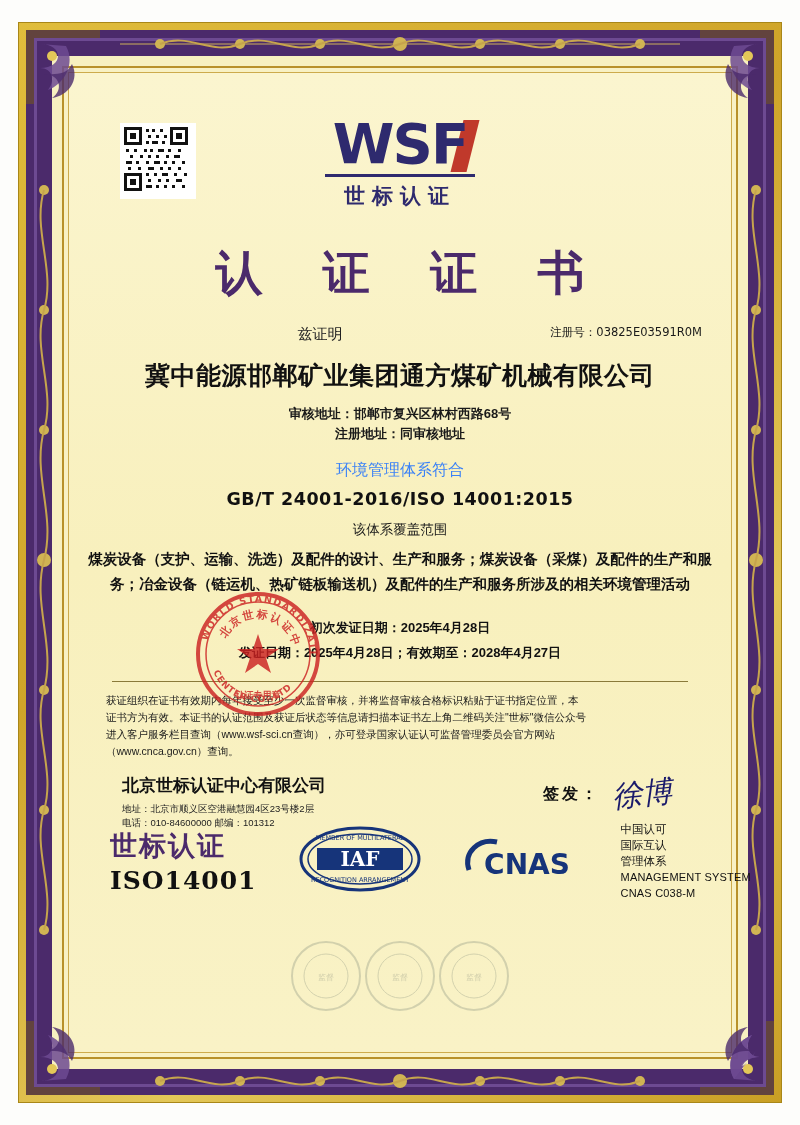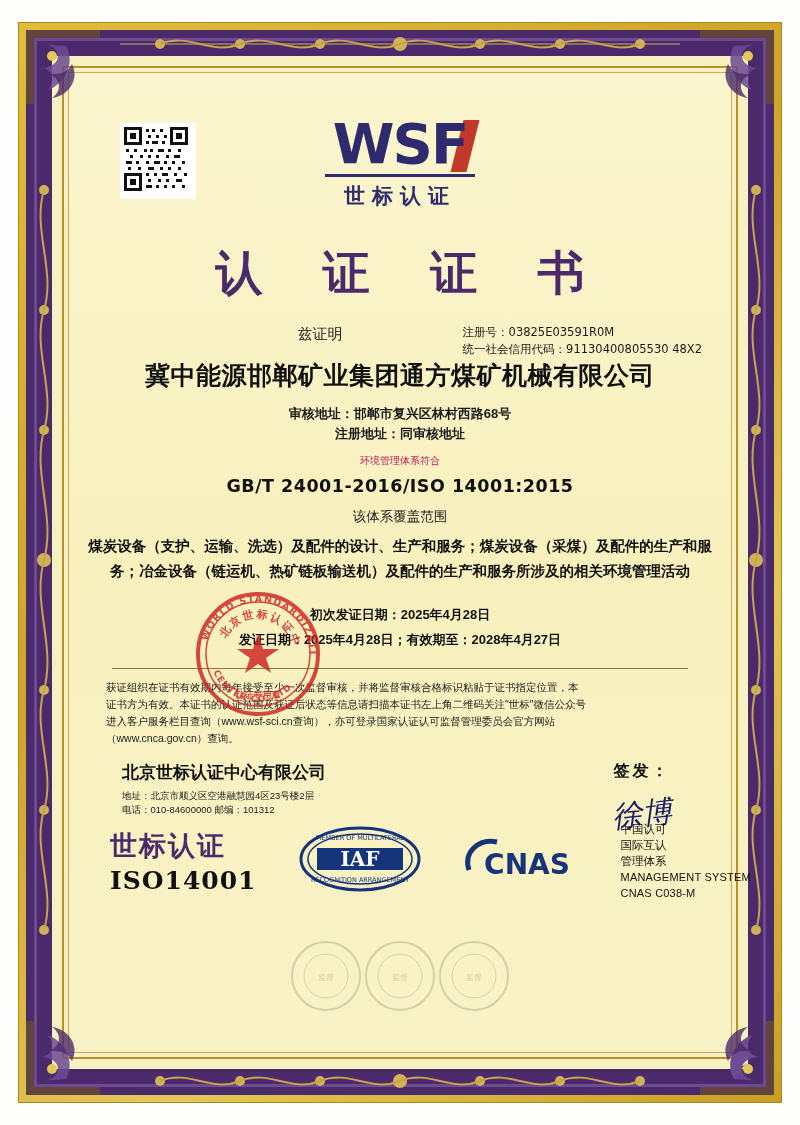--- a/index.html
+++ b/index.html
@@ -205,23 +205,23 @@
 
   .addr {
     margin-top: 12px;
     font-size: 13px;
     line-height: 20px;
     color: #1a1a1a;
     font-weight: bold;
   }
 
   .sys-conform {
-    margin-top: 10px;
-    font-size: 10px;
-    color: #be185d;
+    margin-top: 16px;
+    font-size: 16px;
+    color: #3b82f6;
   }
   .standard {
     margin-top: 8px;
     font-size: 17.5px;
     font-weight: bold;
     font-family: "DejaVu Sans", sans-serif;
     letter-spacing: 0.5px;
     color: #111;
   }
   .scope-label {
@@ -286,21 +286,20 @@
     line-height: 14px;
     color: #222;
   }
   .sign-col {
     margin-left: auto;
     text-align: left;
     padding-right: 26px;
     display: flex;
     align-items: center;
     gap: 12px;
-    flex-direction: column;
   }
   .sign-label {
     font-size: 16px;
     font-weight: bold;
     color: #111;
     letter-spacing: 3px;
   }
   .signature {
     font-family: "DejaVu Serif", serif;
     font-size: 30px;
@@ -565,23 +564,20 @@
 
     <div class="cert-title">认 证 证 书</div>
 
     <div class="zizhengming">
       <span class="lbl">兹证明</span>
     </div>
     <div class="reg-lines">
       <div>
         <span>注册号：</span><span>03825E03591R0M</span>
       </div>
-      <div>
-        <span>统一社会信用代码：</span><span>91130400805530 48X2</span>
-      </div>
     </div>
 
     <div class="company">冀中能源邯郸矿业集团通方煤矿机械有限公司</div>
     <div class="addr">
       <div>审核地址：邯郸市复兴区林村西路68号</div>
       <div>注册地址：同审核地址</div>
     </div>
 
     <div class="sys-conform">环境管理体系符合</div>
     <div class="standard">GB/T 24001-2016/ISO 14001:2015</div>

